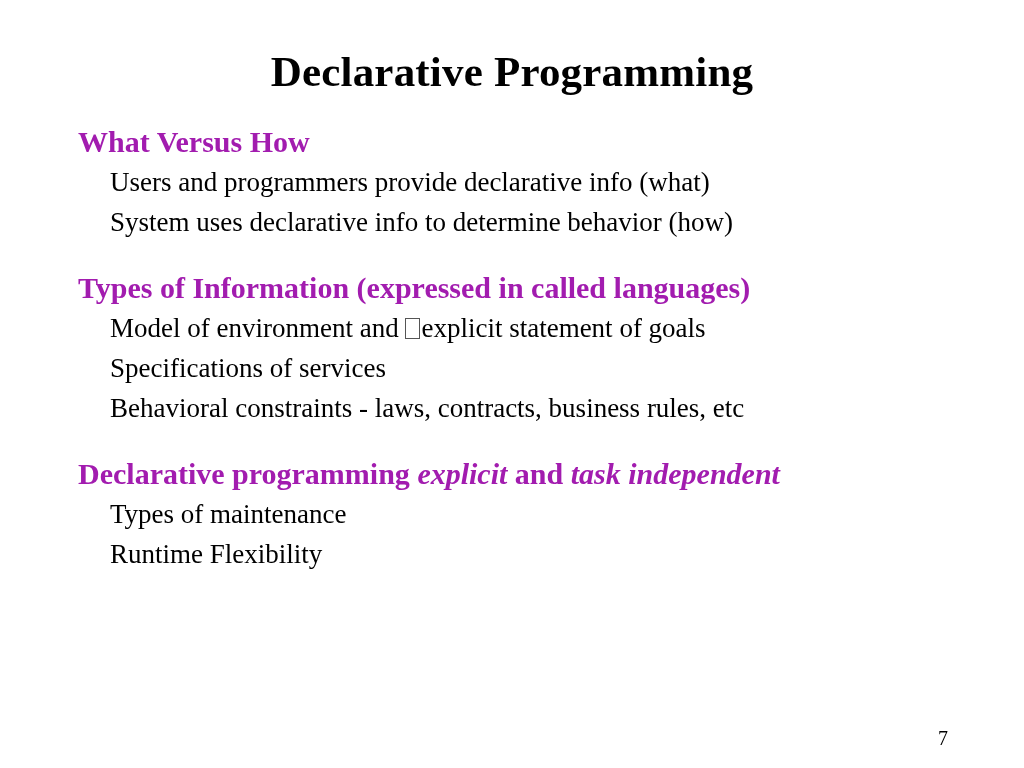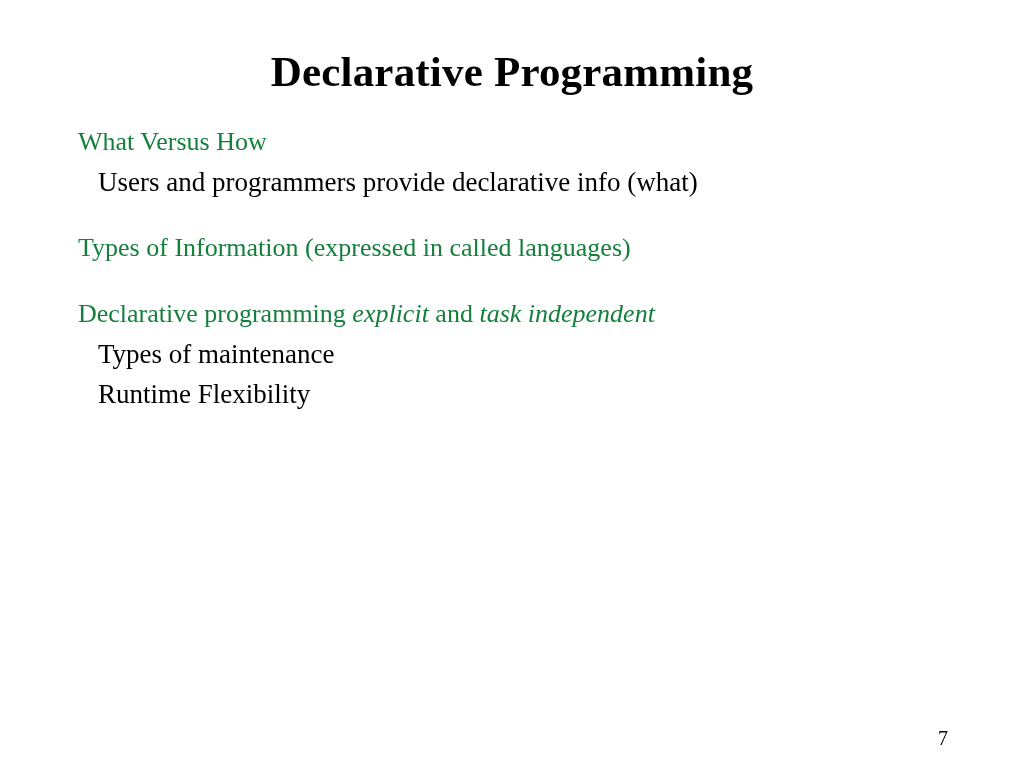--- a/index.html
+++ b/index.html
@@ -37,33 +37,33 @@
     top: 122px;
     width: 900px;
   }
   .section {
     margin-bottom: 26px;
   }
   .section:last-child {
     margin-bottom: 0;
   }
   .section-heading {
-    font-size: 26px;
+    font-size: 30px;
     line-height: 40px;
-    font-weight: normal;
+    font-weight: bold;
     white-space: nowrap;
-    color: #15803d;
+    color: #a21caf;
   }
   .sub-list {
     list-style: none;
     margin: 0;
     padding: 0;
   }
   .sub-item {
-    margin-left: 20px;
+    margin-left: 32px;
     font-size: 27px;
     line-height: 40px;
     font-weight: normal;
     white-space: nowrap;
     color: #000000;
   }
   .it {
     font-style: italic;
   }
   .tofu {
@@ -90,25 +90,33 @@
 <div class="slide">
 
   <h1 class="slide-title">Declarative Programming</h1>
 
   <div class="body-block">
 
     <div class="section">
       <div class="section-heading">What Versus How</div>
       <ul class="sub-list">
         <li class="sub-item">Users and programmers provide declarative info (what)</li>
+        <li class="sub-item">System uses declarative info to determine behavior (how)</li>
       </ul>
     </div>
 
     <div class="section">
       <div class="section-heading">Types of Information (expressed in called languages)</div>
+      <ul class="sub-list">
+        <li class="sub-item">
+          <span>Model of environment and </span><span class="tofu"></span><span>explicit statement of goals</span>
+        </li>
+        <li class="sub-item">Specifications of services</li>
+        <li class="sub-item">Behavioral constraints - laws, contracts, business rules, etc</li>
+      </ul>
     </div>
 
     <div class="section">
       <div class="section-heading">
         <span>Declarative programming </span><span class="it">explicit</span><span> and </span><span class="it">task independent</span>
       </div>
       <ul class="sub-list">
         <li class="sub-item">Types of maintenance</li>
         <li class="sub-item">Runtime Flexibility</li>
       </ul>

